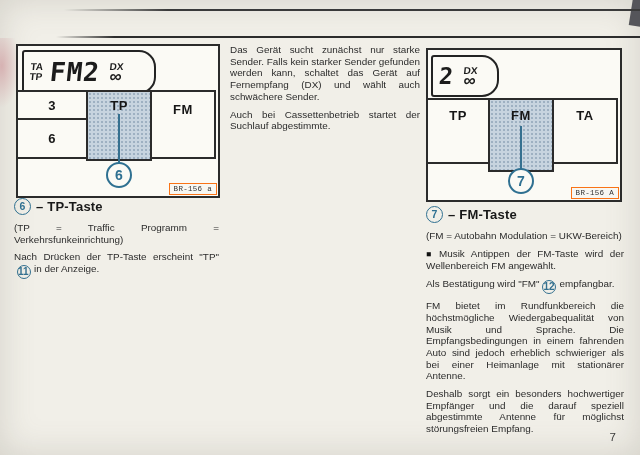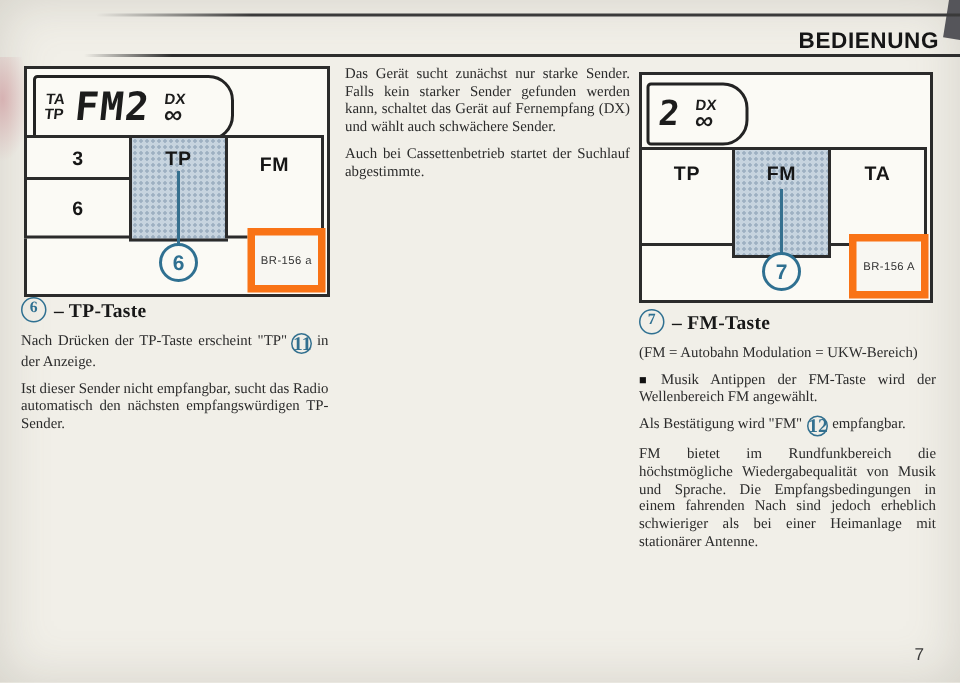--- a/index.html
+++ b/index.html
@@ -57,49 +57,48 @@
   .rfm{left:60px;top:48px;width:66px;height:74px;padding-top:8px;}
   .rta{left:124px;top:48px;width:66px;height:66px;padding-top:8px;}
   .callout-line{position:absolute;width:2px;background:#35708f;}
   .cl-left{left:100px;top:68px;height:50px;}
   .cl-right{left:92px;top:76px;height:44px;}
   .callout-circle{position:absolute;width:26px;height:26px;border:2px solid #2f7091;
     border-radius:50%;color:#2f7091;font-size:14px;font-weight:bold;line-height:23px;
     text-align:center;background:#fbfaf5;box-sizing:border-box;}
   .cc-left{left:88px;top:116px;}
   .cc-right{left:80px;top:118px;}
-  .figlabel{position:absolute;right:1px;bottom:1px;border:5px solid #f97316;
-    font-size:7.5px;padding:12px 4px;color:#333;background:#f8f7f2;letter-spacing:.3px;}
+  .figlabel{position:absolute;right:1px;bottom:1px;border:1px solid #f97316;
+    font-size:7.5px;padding:1px 4px;color:#333;background:#f8f7f2;letter-spacing:.3px;font-family:Liberation Mono, monospace;}
   
   .col{position:absolute;font-size:9.9px;line-height:11.7px;text-align:justify;
-    color:#2b2b2b;hyphens:auto;font-family:Liberation Serif, serif;-webkit-hyphens:auto;}
+    color:#2b2b2b;hyphens:auto;-webkit-hyphens:auto;}
   .col p{margin:0 0 6px;}
   .col-mid{left:230px;top:44px;width:190px;}
   .col-left{left:14px;top:198px;width:205px;}
   .col-right{left:426px;top:206px;width:198px;}
   .heading-row{display:flex;align-items:center;gap:5px;margin:0 0 7px;}
   .heading-circle{flex:0 0 auto;width:17px;height:17px;border:1.6px solid #2f7091;border-radius:50%;
     color:#2f7091;font-size:10.5px;font-weight:bold;line-height:14.5px;text-align:center;
     box-sizing:border-box;}
   .heading-text{font-size:13px;font-weight:bold;color:#181818;letter-spacing:.2px;}
   .inline-circle{display:inline-block;width:14px;height:14px;border:1px solid #33708f;
-    border-radius:50%;color:#33708f;font-size:13px;font-weight:bold;line-height:12.5px;
-    text-align:center;vertical-align:-3px;margin:0 3px;box-sizing:border-box;}
+    border-radius:50%;color:#33708f;font-size:10px;font-weight:bold;line-height:12.5px;
+    text-align:left;vertical-align:-3px;margin:0 3px;box-sizing:border-box;}
   .bullet{font-size:8.5px;margin-right:4px;color:#111;}
   .page-number{position:absolute;right:24px;bottom:12px;font-size:11.5px;color:#3a3a3a;}
 </style>
 </head>
 <body>
 
 <div class="page">
   <div class="artifact-pink"></div>
   <div class="artifact-corner"></div>
 
   <div class="rule rule-top"></div>
-  <div class="header-title">BEDIENUNG</div>
   <div class="rule rule-under"></div>
 
   <div class="panel panel-left">
     <div class="lcd lcd-left">
       <div class="ind-stack">
         <span>TA</span>
         <span>TP</span>
       </div>
       <span class="seg">FM2</span>
       <div class="dx-stack">
@@ -149,29 +148,30 @@
     <div class="callout-line cl-right"></div>
     <div class="callout-circle cc-right">7</div>
     <div class="figlabel">BR-156 A</div>
   </div>
 
   <div class="col col-left">
     <div class="heading-row">
       <span class="heading-circle">6</span>
       <span class="heading-text">– TP-Taste</span>
     </div>
+    <p>(TP = Traffic Programm = Verkehrsfunkeinrichtung)</p>
     <p><span>Nach Drücken der TP-Taste erscheint "TP"</span><span class="inline-circle">11</span><span>in der Anzeige.</span></p>
-    <p>Ist dieser Sender nicht empfangbar, sucht das Radio automatisch den nächsten empfangswürdigen TP-Sender.</p>
   </div>
 
   <div class="col col-right">
     <div class="heading-row">
       <span class="heading-circle">7</span>
       <span class="heading-text">– FM-Taste</span>
     </div>
     <p>(FM = Autobahn Modulation = UKW-Bereich)</p>
     <p><span class="bullet">■</span><span>Musik Antippen der FM-Taste wird der Wellenbereich FM angewählt.</span></p>
     <p><span>Als Bestätigung wird "FM"</span><span class="inline-circle">12</span><span>empfangbar.</span></p>
-    <p>FM bietet im Rundfunkbereich die höchstmögliche Wiedergabequalität von Musik und Sprache. Die Empfangsbedingungen in einem fahrenden Nach sind jedoch erheblich schwieriger als bei einer Heimanlage mit stationärer Antenne.</p>
+    <p>FM bietet im Rundfunkbereich die höchstmögliche Wiedergabequalität von Musik und Sprache. Die Empfangsbedingungen in einem fahrenden Auto sind jedoch erheblich schwieriger als bei einer Heimanlage mit stationärer Antenne.</p>
+    <p>Deshalb sorgt ein besonders hochwertiger Empfänger und die darauf speziell abgestimmte Antenne für möglichst störungsfreien Empfang.</p>
   </div>
 
   <div class="page-number">7</div>
 </div>
 
 </body></html>

